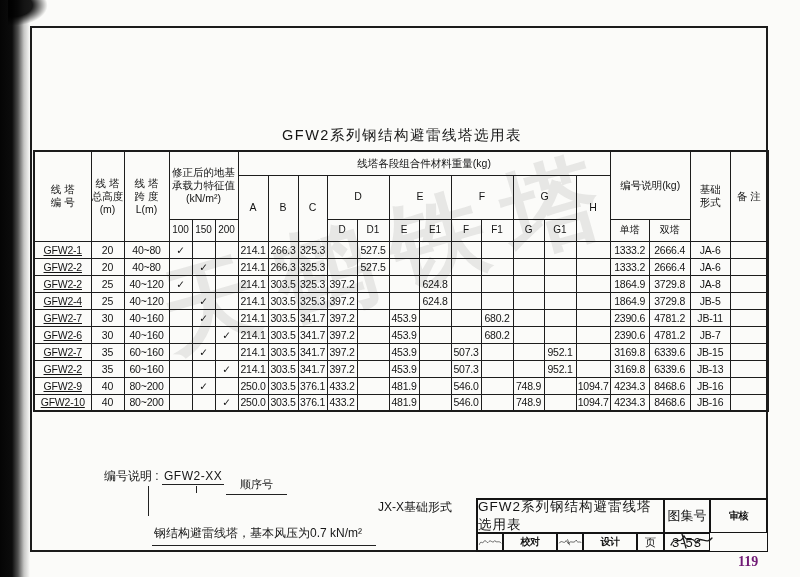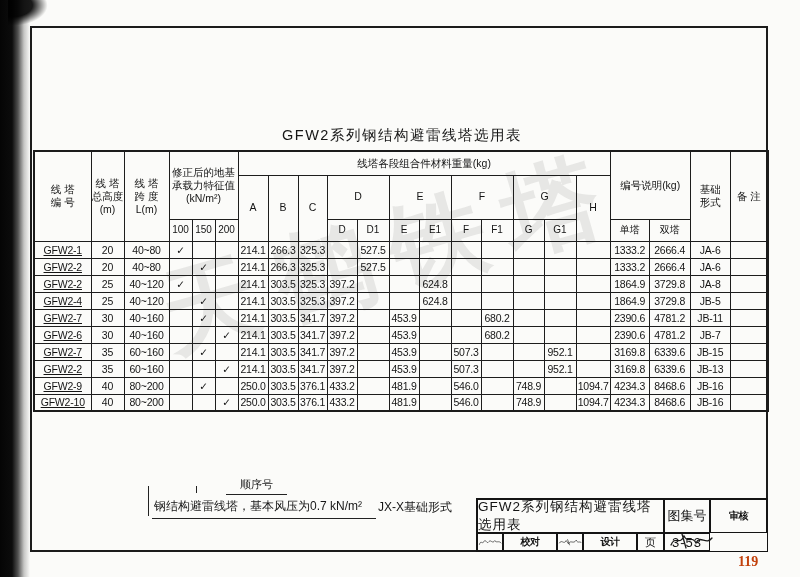--- a/index.html
+++ b/index.html
@@ -35,41 +35,41 @@
   tr.hr3 th { height:22px; font-size:10px; }
   th.seg { font-size:11.5px; }
   td.rowhead { letter-spacing:0;text-decoration:underline; }
   td.chk { font-size:11px; font-weight:bold; color:#1a1a1a; }
 
   
   .legend { position:absolute; font-size:12px; color:#161616; }
   .lg-line1 { left:104px; top:468px; }
   .lg-code { border-bottom:1px solid #222; padding:0 2px 1px 2px; letter-spacing:0.5px; }
   .lg-seq { left:226px; top:477px; font-size:11px; border-bottom:1px solid #222; padding:0 14px 2px 14px; }
-  .lg-line2 { left:152px; top:498px; border-bottom:1px solid #222; padding:0 14px 3px 2px;text-align:right; }
+  .lg-line2 { left:152px; top:525px; border-bottom:1px solid #222; padding:0 14px 3px 2px;text-align:right; }
   .lg-found { left:378px; top:499px; }
   .lg-v1 { position:absolute; left:148px; top:486px; width:1px; height:30px; background:#222; }
   .lg-v2 { position:absolute; left:196px; top:486px; width:1px; height:7px; background:#222; }
 
   
   .tblock { position:absolute; left:476px; top:498px; width:292px; height:54px; border:1.5px solid #141414;
     display:grid; grid-template-columns:26px 54px 26px 54px 27px 46px 57px; grid-template-rows:34px 18px;
     background:#fbfbf9; }
   .tblock > div { border:1px solid #141414; display:flex; align-items:center; justify-content:center;
     color:#141414; overflow:hidden; }
   .tb-title { grid-column:1 / 6; grid-row:1; font-size:13.5px; letter-spacing:1px; }
   .tb-atlas-label { grid-column:6; grid-row:1; font-size:13px; }
   .tb-atlas-no { grid-column:7; grid-row:1; font-size:9.5px; letter-spacing:-0.4px; }
   .tb-small { font-size:10px; letter-spacing:-0.5px;font-weight:bold; }
   .tb-page-label { font-size:11px; }
   .tb-page-val { font-size:13px; letter-spacing:1px; }
   .sig svg { display:block; }
 
   .page-no { position:absolute; left:738px; top:554px; font-family:"Liberation Serif", serif;
-    font-weight:bold; font-size:14px; color:#c2410c; }
+    font-weight:bold; font-size:14px; color:#701a75; }
 </style>
 </head>
 <body>
 
 <div class="page">
 
   <div class="binding"></div>
   <div class="frame"></div>
 
   <div class="watermark">天鹤铁塔</div>
@@ -383,20 +383,24 @@
           <td></td>
           <td>1094.7</td>
           <td>4234.3</td>
           <td>8468.6</td>
           <td>JB-16</td>
           <td></td>
         </tr>
       </tbody>
   </table>
 
+  <div class="legend lg-line1">
+    <span>编号说明 :</span>
+    <span class="lg-code">GFW2-XX</span>
+  </div>
   <div class="legend lg-seq">顺序号</div>
   <div class="legend lg-line2">钢结构避雷线塔，基本风压为0.7 kN/m²</div>
   <div class="legend lg-found">JX-X基础形式</div>
   <div class="lg-v1"></div>
   <div class="lg-v2"></div>
 
   <div class="tblock">
     <div class="tb-title">GFW2系列钢结构避雷线塔选用表</div>
     <div class="tb-atlas-label">图集号</div>
     <div class="tb-small">审核</div>

